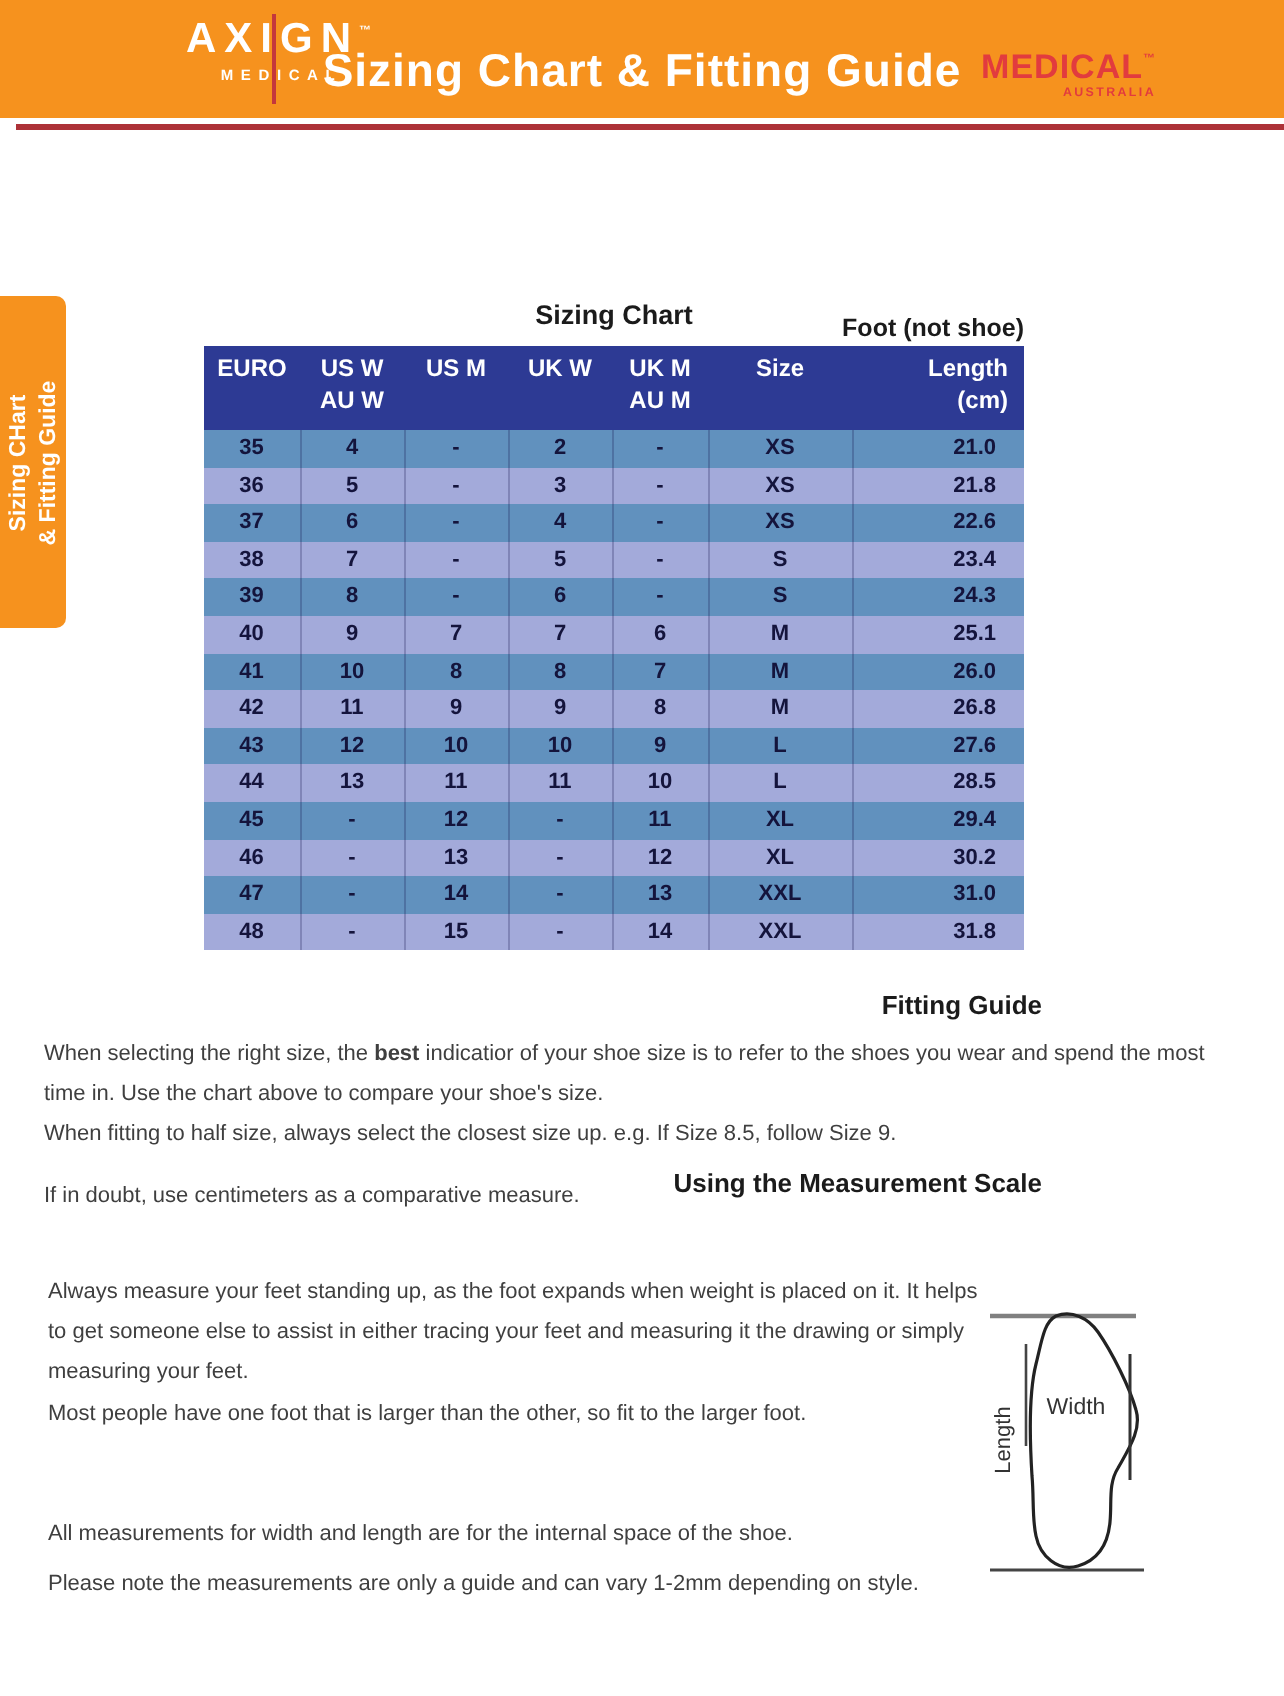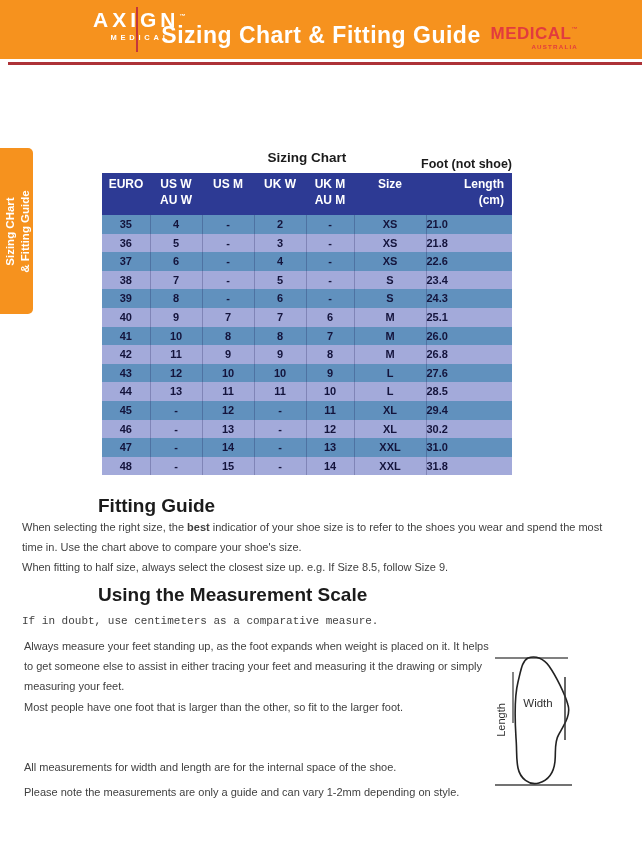--- a/index.html
+++ b/index.html
@@ -42,27 +42,27 @@
   table.sizing{position:absolute;left:102px;top:173px;width:410px;border-collapse:collapse;table-layout:fixed;}
   table.sizing th{
     background:var(--thead);color:#fff;font-size:12px;font-weight:bold;
     height:37px;vertical-align:top;padding-top:4px;line-height:1.3;text-align:center;
   }
   table.sizing th:last-child{text-align:right;padding-right:8px;}
   table.sizing td{
     height:18.6px;text-align:center;font-size:11px;font-weight:bold;color:#14143C;
     padding:0;line-height:18.6px;
   }
-  table.sizing td:last-child{text-align:left;}
+  table.sizing td:last-child{text-align:right;padding-right:14px;}
   table.sizing td + td{border-left:1px solid rgba(25,25,80,0.25);}
   table.sizing tr.dark td{background:var(--rowdark);}
   table.sizing tr.light td{background:var(--rowlight);}
   
-  .h-center{position:absolute;left:98px;width:410px;text-align:left;
-    font-size:19px;font-weight:bold;color:#1b1b1b;}
+  .h-center{position:absolute;left:111px;width:410px;text-align:right;
+    font-size:13px;font-weight:bold;color:#1b1b1b;}
   .body-p{position:absolute;font-size:11px;line-height:20px;color:#3f3f3f;margin:0;}
   
   .diagram{position:absolute;left:488px;top:650px;width:152px;height:142px;}
   .diagram text{font-family:"Liberation Sans",sans-serif;fill:#333;}
 </style>
 </head>
 <body>
 
 <div class="page" style="--banner: #F6921E; --rule: #AD3238; --thead: #2D3A94; --rowdark: #6191BE; --rowlight: #A3AADA; --archred: #E23B3E;">
 
@@ -256,21 +256,21 @@
           <td>31.8</td>
         </tr>
       </tbody>
   </table>
 
   <div class="h-center" style="top:495px;">Fitting Guide</div>
   <p class="body-p" style="top:517px;left:22px;width:601px;"><span>When selecting the right size, the </span><b>best</b><span> indicatior of your shoe size is to refer to the shoes you wear and spend the most time in. Use the chart above to compare your shoe's size.</span></p>
   <p class="body-p" style="top:557px;left:22px;width:601px;">When fitting to half size, always select the closest size up. e.g. If Size 8.5, follow Size 9.</p>
 
   <div class="h-center" style="top:584px;">Using the Measurement Scale</div>
-  <p class="body-p" style="top:611px;left:22px;width:601px;font-family:Liberation Mono, monospace;">If in doubt, use centimeters as a comparative measure.</p>
+  <p class="body-p" style="top:588px;left:22px;width:601px;">If in doubt, use centimeters as a comparative measure.</p>
   <p class="body-p" style="top:636px;left:24px;width:470px;">Always measure your feet standing up, as the foot expands when weight is placed on it. It helps to get someone else to assist in either tracing your feet and measuring it the drawing or simply measuring your feet.</p>
   <p class="body-p" style="top:757px;left:24px;width:470px;">All measurements for width and length are for the internal space of the shoe.</p>
   <p class="body-p" style="top:697px;left:24px;width:470px;">Most people have one foot that is larger than the other, so fit to the larger foot.</p>
   <p class="body-p" style="top:782px;left:24px;width:468px;">Please note the measurements are only a guide and can vary 1-2mm depending on style.</p>
 
   <svg class="diagram" viewBox="0 0 152 142">
     <line x1="7" y1="8" x2="80" y2="8" stroke="#808080" stroke-width="2.2"></line>
     <line x1="7" y1="135" x2="84" y2="135" stroke="#444444" stroke-width="1.4"></line>
     <path d="M 40 8
              C 48 5, 56 9, 61 16

